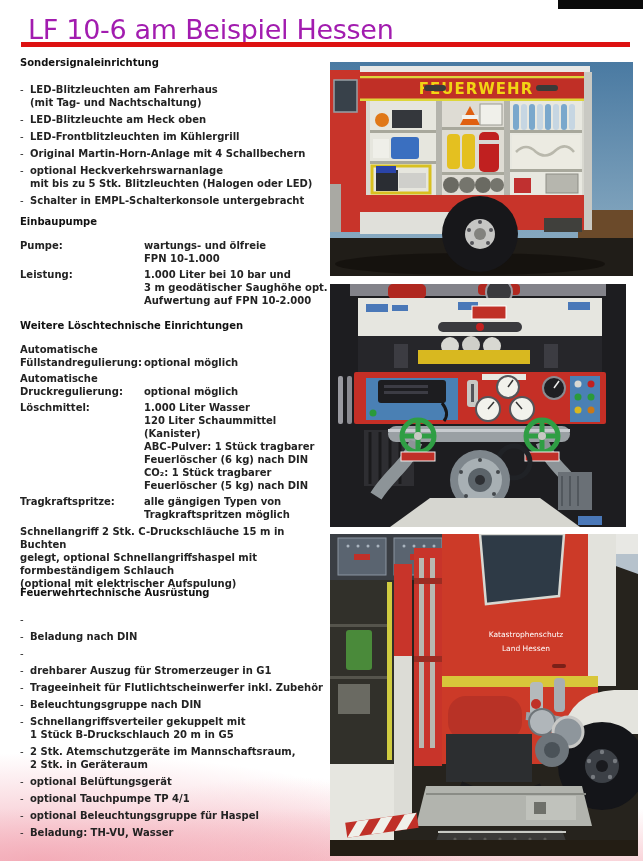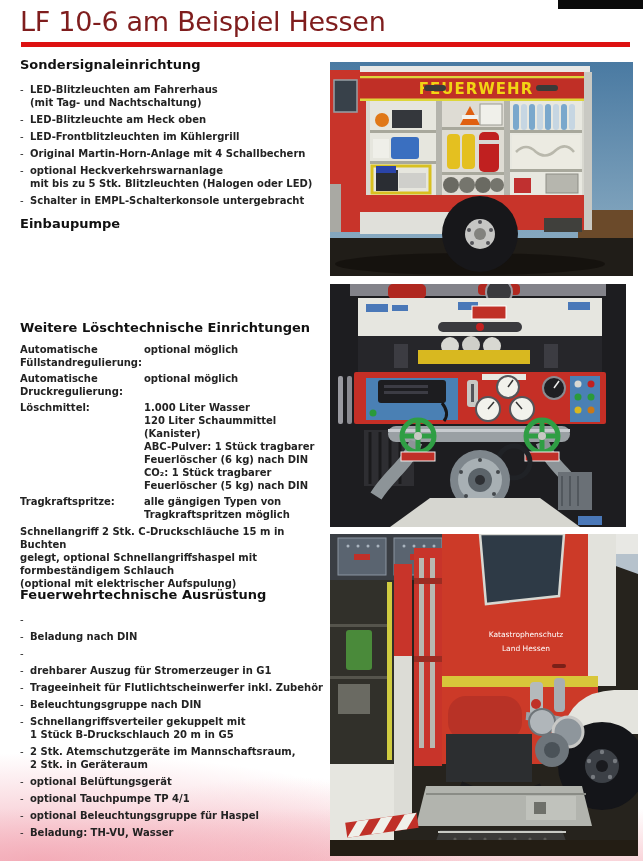--- a/index.html
+++ b/index.html
@@ -12,36 +12,36 @@
   .bg-glow{
     position:absolute;left:0;top:730px;width:643px;height:131px;
     background:
       radial-gradient(120% 150% at 6% 100%, rgba(241,158,172,0.75), rgba(255,255,255,0) 55%),
       radial-gradient(60% 120% at 45% 108%, rgba(244,176,186,0.55), rgba(255,255,255,0) 60%),
       linear-gradient(to top, rgba(246,190,198,0.65), rgba(255,255,255,0) 40%);
     pointer-events:none;
   }
   .corner-bar{position:absolute;left:558px;top:0;width:85px;height:9px;background:#0a0a0a;}
   .page-title{
-    position:absolute;left:20px;top:6px;margin:0;
-    font-size:27px;font-weight:500;letter-spacing:-0.3px;color:#7f1d1d;white-space:nowrap;
+    position:absolute;left:20px;top:6px;margin:8px;
+    font-size:27px;font-weight:500;letter-spacing:-0.3px;color:#a21caf;white-space:nowrap;
   }
   .title-rule{position:absolute;left:21px;top:42px;width:609px;height:5px;background:#dd1111;}
 
   .sec-h{
     position:absolute;left:20px;width:312px;margin:0;
-    font-size:13px;font-weight:bold;color:#111;white-space:nowrap;
+    font-size:10px;font-weight:bold;color:#111;white-space:nowrap;
   }
   .blk{position:absolute;left:20px;width:312px;font-size:10px;line-height:13px;color:#232323;}
   ul.bl{list-style:none;margin:0;padding:0;}
   ul.bl li{display:flex;margin:0 0 4px 0;}
   ul.bl .mk{flex:none;width:10px;}
   .itxt,.lbl,.val,.para{white-space:pre-line;font-weight:bold;}
   .row{display:flex;margin:0 0 3px 0;}
-  .row.r-end{align-items:flex-start;}
+  .row.r-end{align-items:flex-end;}
   .lbl{flex:none;width:124px;}
   .val{flex:1;}
   .photo{position:absolute;display:block;line-height:0;}
   .photo svg{display:block;}
 </style>
 </head>
 <body>
 
 <div class="bg-glow"></div>
 <div class="corner-bar"></div>
@@ -76,20 +76,31 @@
       </li>
     <li>
         <span class="mk">-</span>
         <span class="itxt">Schalter in EMPL-Schalterkonsole untergebracht</span>
       </li>
   </ul>
 </div>
 
 <h2 class="sec-h" style="top:216px">Einbaupumpe</h2>
 <div class="blk" style="top:239px">
+  <div class="row">
+    <div class="lbl">Pumpe:</div>
+    <div class="val">wartungs- und ölfreie
+FPN 10-1.000</div>
+  </div>
+  <div class="row">
+    <div class="lbl">Leistung:</div>
+    <div class="val">1.000 Liter bei 10 bar und
+3 m geodätischer Saughöhe opt.
+Aufwertung auf FPN 10-2.000</div>
+  </div>
 </div>
 
 <h2 class="sec-h" style="top:320px">Weitere Löschtechnische Einrichtungen</h2>
 <div class="blk" style="top:343px">
   <div class="row r-end">
     <div class="lbl">Automatische
 Füllstandregulierung:</div>
     <div class="val">optional möglich</div>
   </div>
   <div class="row r-end">

